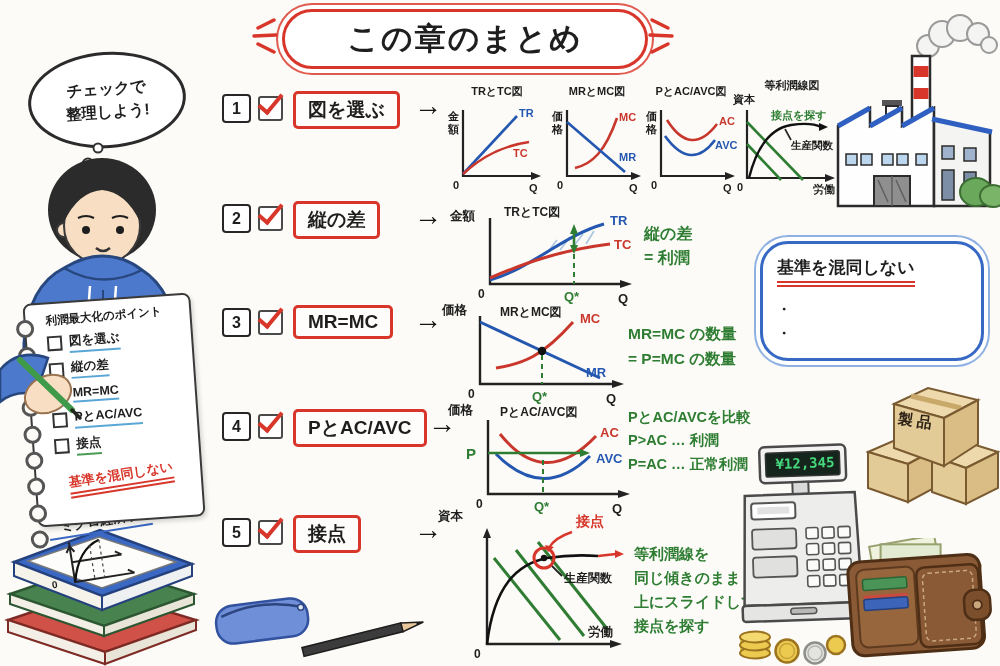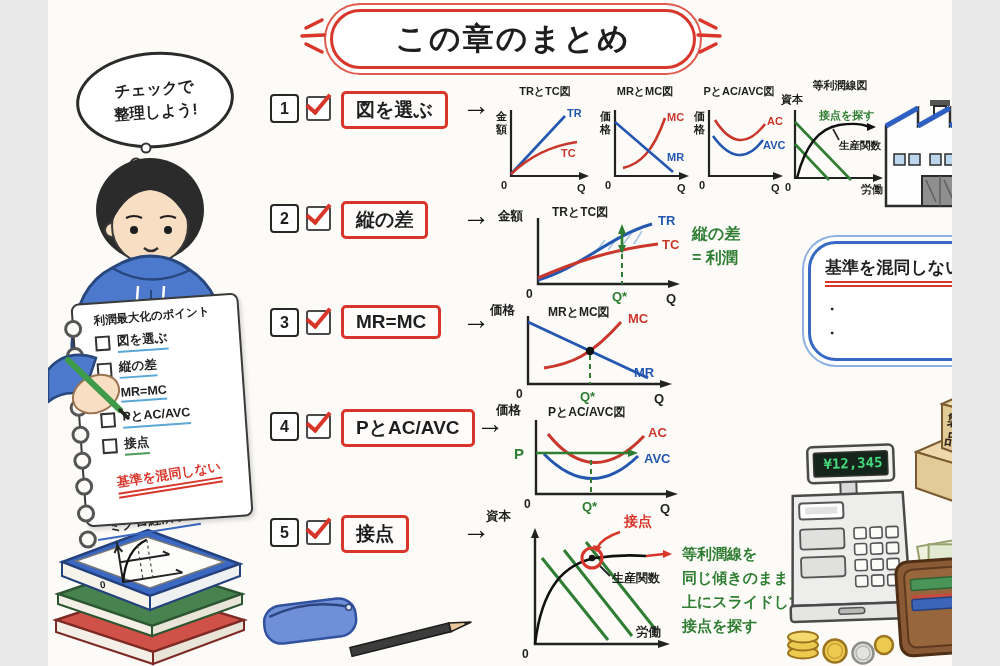--- a/index.html
+++ b/index.html
@@ -1,16 +1,16 @@
 <!DOCTYPE html>
 <html><head>
 <meta charset="utf-8">
 <style>
   html,body{margin:0;padding:0;background:#e9e9e9}
-  #canvas{position:relative;width:904px;height:666px;margin:0 auto;background:#fcfbf7;
+  #canvas{position:relative;width:1000px;height:666px;margin:0 auto;background:#fcfbf7;
           font-family:"Liberation Sans","DejaVu Sans",sans-serif;color:#1e1e1e;overflow:hidden}
   .abs{position:absolute}
   .pre{white-space:pre-line}
   .green{color:#2e7d32}.red{color:#c9372c}.blue{color:#2457b0}
   .cl{position:absolute;line-height:1;font-weight:bold;white-space:nowrap;font-size:11px}
   .vlab{position:absolute;width:13px;font-size:11px;font-weight:bold;line-height:1.15;
         word-break:break-all;text-align:center}
   
   .title-cloud{position:absolute;left:282px;top:9px;width:360px;height:54px;background:#fff;
      border:3px solid #d8362a;border-radius:34px;box-shadow:0 0 0 4px #fff,0 0 0 6px #e05a4e;
@@ -311,20 +311,22 @@
       <path d="M104,61 L104,90" stroke="#2e7d32" stroke-width="2" stroke-dasharray="5 4"></path>
     </svg>
     <span class="cl" style="left:4px;top:10px;font-size:12.5px">価格</span>
     <span class="cl" style="left:62px;top:12px;font-size:12px">MRとMC図</span>
     <span class="cl red" style="left:142px;top:18px;font-size:13px">MC</span>
     <span class="cl blue" style="left:148px;top:72px;font-size:13px">MR</span>
     <span class="cl" style="left:30px;top:94px;font-size:12px">0</span>
     <span class="cl green" style="left:94px;top:96px;font-size:13px">Q*</span>
     <span class="cl" style="left:168px;top:98px;font-size:13px">Q</span>
   </div>
+  <div class="note pre" style="left:628px;top:322px;font-size:15.5px;line-height:1.6">MR=MC の数量
+= P=MC の数量</div>
 
   <div class="mini" style="left:438px;top:398px;width:205px;height:124px">
     <svg width="205" height="124" viewBox="0 0 205 124">
       <path d="M50,22 L50,96 L180,96" stroke="#222" stroke-width="2.4" fill="none"></path>
       <path d="M180,92 L192,96 L180,100 Z" fill="#222"></path>
       <path d="M62,36 Q107,92 158,38" stroke="#c9372c" stroke-width="3" fill="none"></path>
       <path d="M58,56 Q105,104 152,58" stroke="#2457b0" stroke-width="3" fill="none"></path>
       <path d="M50,55 L142,55" stroke="#2e7d32" stroke-width="2.6"></path>
       <path d="M142,51 L152,55 L142,59 Z" fill="#2e7d32"></path>
       <path d="M105,62 L105,96" stroke="#2e7d32" stroke-width="2" stroke-dasharray="5 4"></path>
@@ -332,20 +334,23 @@
     <span class="cl" style="left:10px;top:6px;font-size:12.5px">価格</span>
     <span class="cl" style="left:62px;top:8px;font-size:12px">PとAC/AVC図</span>
     <span class="cl green" style="left:28px;top:48px;font-size:15px">P</span>
     <span class="cl red" style="left:162px;top:28px;font-size:13px">AC</span>
     <span class="cl blue" style="left:158px;top:54px;font-size:13px">AVC</span>
     <span class="cl" style="left:38px;top:100px;font-size:12px">0</span>
     <span class="cl green" style="left:96px;top:102px;font-size:13px">Q*</span>
     <span class="cl" style="left:174px;top:104px;font-size:13px">Q</span>
   </div>
   <div class="note" style="left:628px;top:406px;font-size:14.5px;line-height:1.62">
+    <div>PとAC/AVCを比較</div>
+    <div>P&gt;AC … 利潤</div>
+    <div>P=AC … 正常利潤</div>
   </div>
 
   <div class="mini" style="left:432px;top:506px;width:215px;height:158px">
     <svg width="215" height="158" viewBox="0 0 215 158">
       <path d="M55,30 L55,138 L178,138" stroke="#222" stroke-width="2.4" fill="none"></path>
       <path d="M51,32 L55,22 L59,32 Z" fill="#222"></path>
       <path d="M178,134 L190,138 L178,142 Z" fill="#222"></path>
       <path d="M62,52 L128,134" stroke="#2e7d32" stroke-width="3"></path>
       <path d="M84,44 L152,130" stroke="#2e7d32" stroke-width="3"></path>
       <path d="M106,36 L176,124" stroke="#2e7d32" stroke-width="3"></path>

